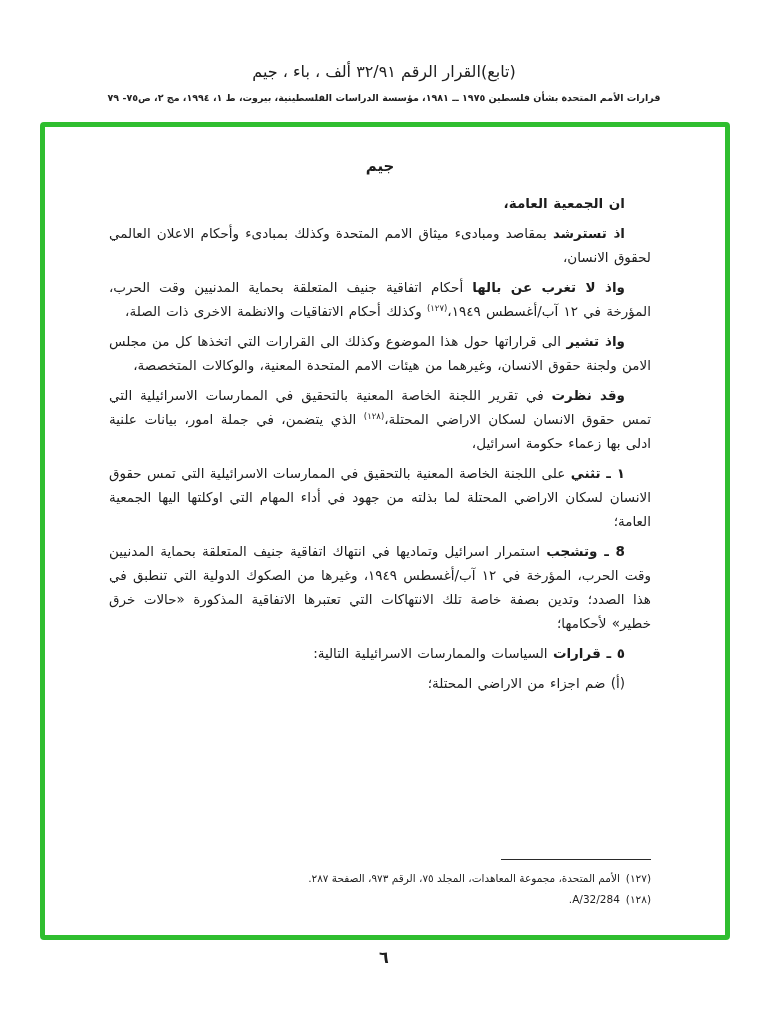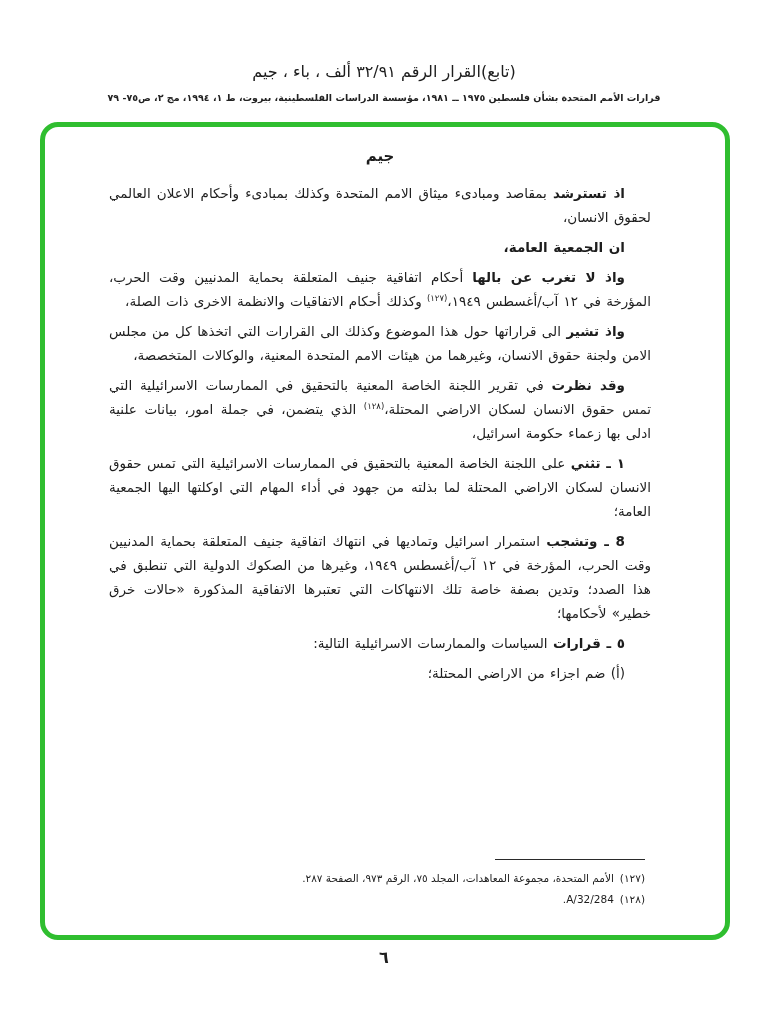--- a/index.html
+++ b/index.html
@@ -27,23 +27,23 @@
     margin-top: 11px;
     color: #222;
   }
   .content-frame {
     position: absolute;
     left: 40px;
     top: 122px;
     width: 690px;
     height: 818px;
     border: 5px solid #2fbe2f;
-    border-radius: 18px;
+    border-radius: 4px;
     background: #ffffff;
-    padding: 20px 74px 0 64px;
+    padding: 30px 74px 0 64px;
   }
   .section-letter {
     text-align: center;
     font-weight: bold;
     font-size: 15px;
     margin-bottom: 16px;
   }
   .para {
     font-size: 13.5px;
     line-height: 24px;
@@ -55,21 +55,21 @@
   .lead { font-weight: bold; }
   .num  { font-weight: bold; }
   .fnref {
     font-size: 8.5px;
     vertical-align: super;
     line-height: 0;
   }
   .footnotes {
     position: absolute;
     bottom: 24px;
-    right: 80px;
+    right: 74px;
     width: 356px;
     font-size: 10.5px;
   }
   .fn-rule {
     width: 150px;
     border-top: 1.5px solid #2a2a2a;
     margin-left: auto;
     margin-right: 0;
     margin-bottom: 9px;
   }
@@ -95,23 +95,23 @@
 <body>
 
 <header class="doc-header">
   <div class="doc-title">(تابع)القرار الرقم ٣٢/٩١ ألف ، باء ، جيم</div>
   <div class="doc-source">قرارات الأمم المتحدة بشأن فلسطين ١٩٧٥ ــ ١٩٨١، مؤسسة الدراسات الفلسطينية، بيروت، ط ١، ١٩٩٤، مج ٢، ص٧٥- ٧٩</div>
 </header>
 
 <div class="content-frame">
   <div class="section-letter">جيم</div>
 
+  <p class="para"><span class="num"></span><span class="lead">ان الجمعية العامة،</span><span></span><sup class="fnref"></sup><span></span></p>
+
   <p class="para"><span class="num"></span><span class="lead">اذ تسترشد</span><span> بمقاصد ومبادىء ميثاق الامم المتحدة وكذلك بمبادىء وأحكام الاعلان العالمي لحقوق الانسان،</span><sup class="fnref"></sup><span></span></p>
-
-  <p class="para"><span class="num"></span><span class="lead">ان الجمعية العامة،</span><span></span><sup class="fnref"></sup><span></span></p>
 
   <p class="para"><span class="num"></span><span class="lead">واذ لا تغرب عن بالها</span><span> أحكام اتفاقية جنيف المتعلقة بحماية المدنيين وقت الحرب، المؤرخة في ١٢ آب/أغسطس ١٩٤٩،</span><sup class="fnref">(١٢٧)</sup><span> وكذلك أحكام الاتفاقيات والانظمة الاخرى ذات الصلة،</span></p>
 
   <p class="para"><span class="num"></span><span class="lead">واذ تشير</span><span> الى قراراتها حول هذا الموضوع وكذلك الى القرارات التي اتخذها كل من مجلس الامن ولجنة حقوق الانسان، وغيرهما من هيئات الامم المتحدة المعنية، والوكالات المتخصصة،</span><sup class="fnref"></sup><span></span></p>
 
   <p class="para"><span class="num"></span><span class="lead">وقد نظرت</span><span> في تقرير اللجنة الخاصة المعنية بالتحقيق في الممارسات الاسرائيلية التي تمس حقوق الانسان لسكان الاراضي المحتلة،</span><sup class="fnref">(١٢٨)</sup><span> الذي يتضمن، في جملة امور، بيانات علنية ادلى بها زعماء حكومة اسرائيل،</span></p>
 
   <p class="para"><span class="num">١ ـ </span><span class="lead">تثني</span><span> على اللجنة الخاصة المعنية بالتحقيق في الممارسات الاسرائيلية التي تمس حقوق الانسان لسكان الاراضي المحتلة لما بذلته من جهود في أداء المهام التي اوكلتها اليها الجمعية العامة؛</span><sup class="fnref"></sup><span></span></p>
 
 

